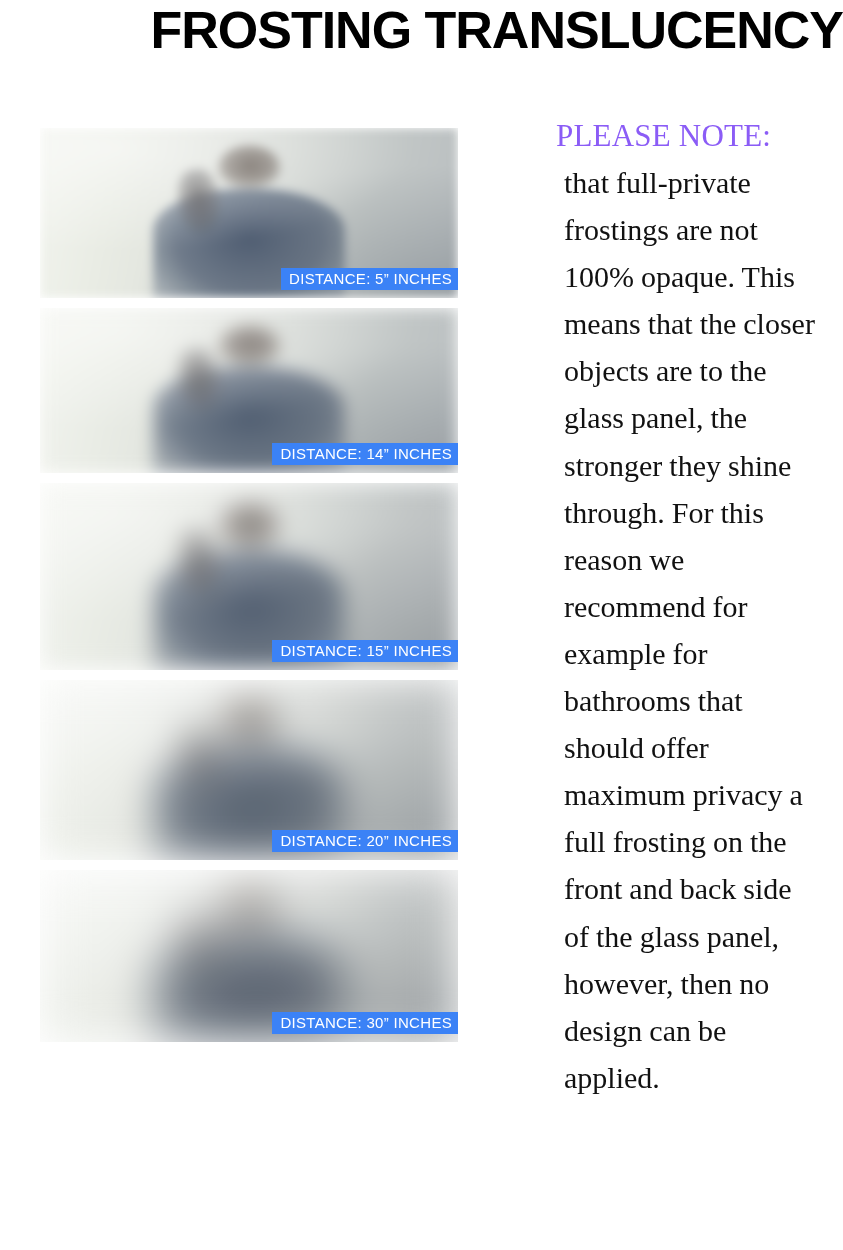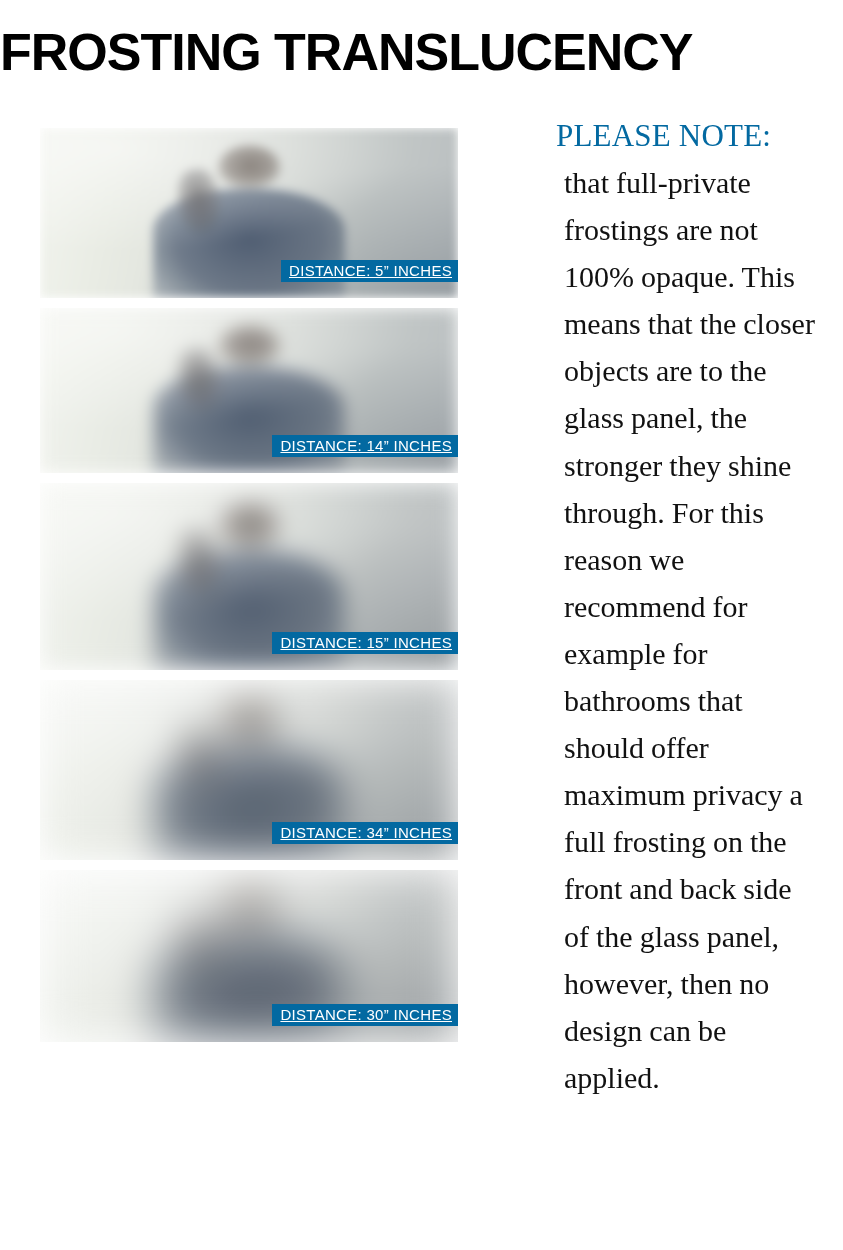--- a/index.html
+++ b/index.html
@@ -12,23 +12,23 @@
     height: 1250px;
     position: relative;
     font-family: "Liberation Serif", serif;
     overflow: hidden;
   }
 
   
   .page-title {
     position: absolute;
     left: 0;
-    top: 24px;
+    top: 2px;
     width: 843px;
-    text-align: left;
+    text-align: right;
     font-family: "Liberation Sans", sans-serif;
     font-weight: bold;
     font-size: 52px;
     letter-spacing: -1px;
     color: #000000;
     line-height: 1.1;
     white-space: nowrap;
   }
 
   
@@ -117,42 +117,41 @@
   .b5   { filter: blur(5px)  saturate(0.95); }
   .b10  { filter: blur(8px)  saturate(0.9); }
   .b15  { filter: blur(11px) saturate(0.85); }
   .b20  { filter: blur(14px) saturate(0.8); }
   .b25  { filter: blur(18px) saturate(0.72); }
   .b30  { filter: blur(22px) saturate(0.65); }
 
   .caption {
     position: absolute;
     right: 0;
-    bottom: 16px;
-    background: #0369a1;
+    bottom: 8px;
+    background: #3b82f6;
     color: #ffffff;
     font-family: "Liberation Sans", sans-serif;
     font-size: 15px;
     font-weight: 400;
     letter-spacing: 0.3px;
     padding: 3px 6px 4px 8px;
     white-space: nowrap;
     line-height: 1;
-    text-decoration: underline;
   }
 
   
   .note {
     position: absolute;
     left: 556px;
     top: 120px;
     width: 272px;
   }
   .note-heading {
-    color: #0369a1;
+    color: #8b5cf6;
     font-family: "Liberation Serif", serif;
     font-size: 31px;
     line-height: 1.0;
     margin: 0 0 2px 0;
     letter-spacing: 0.2px;
   }
   .note-body {
     color: #111111;
     font-family: "Liberation Serif", serif;
     font-size: 30px;
@@ -212,21 +211,21 @@
   <div class="sample" style="height:180px;">
     <div class="photo b25">
       <div class="wall"></div>
       <div class="figure" style="width:100%;height:100%;">
         <div class="torso"></div>
         <div class="head"></div>
         <div class="arm"></div>
       </div>
       <div class="vignette"></div>
     </div>
-    <div class="caption">DISTANCE: 34” INCHES</div>
+    <div class="caption">DISTANCE: 20” INCHES</div>
   </div>
 
   <div class="sample" style="height:172px;">
     <div class="photo b30">
       <div class="wall"></div>
       <div class="figure" style="width:100%;height:100%;">
         <div class="torso"></div>
         <div class="head"></div>
         <div class="arm"></div>
       </div>

